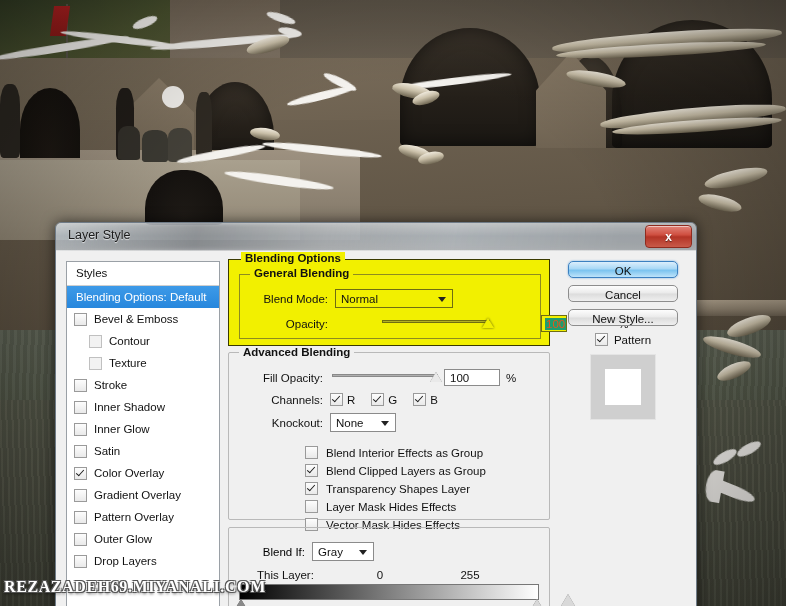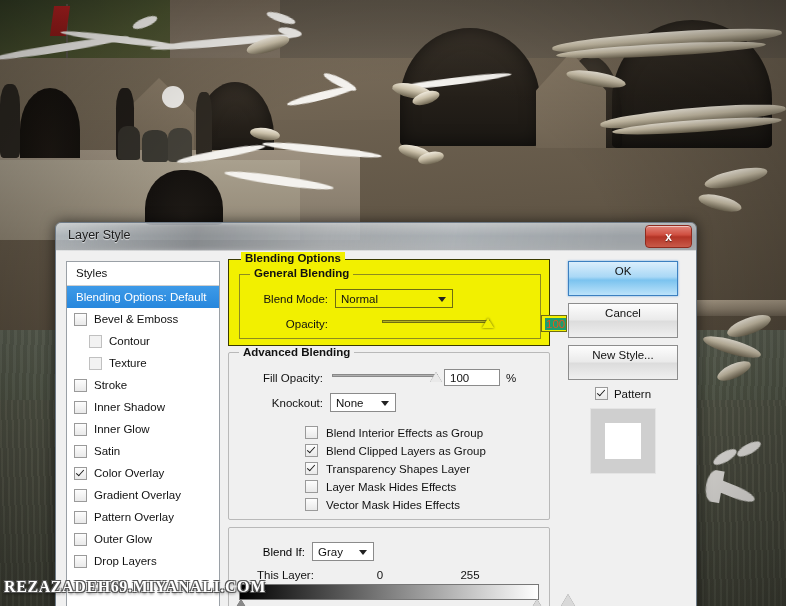--- a/index.html
+++ b/index.html
@@ -365,24 +365,24 @@
     cursor: pointer;
   }
   .handle.dark { border-bottom-color:#8a8a8a; }
   .handle.left { left: -4px; }
   .handle.right { right: -4px; }
 
   
   #right { position: absolute; left: 512px; top: 10px; width: 110px; }
   .btn {
     display: block;
-    width: 100%; height: 35px;
+    width: 100%; height: 17px;
     font-size: 11.5px; color: #111;
     border: 1px solid #8d8d8d;
-    border-radius: 0;
+    border-radius: 5px;
     background: linear-gradient(180deg,#fdfdfd 0%, #eaeaea 48%, #dcdcdc 52%, #efefef 100%);
     margin-bottom: 7px;
     cursor: pointer;
     text-align:center; line-height: 19px;
     box-sizing: border-box;
   }
   .btn.primary {
     border-color: #3c80c0;
     background: linear-gradient(180deg,#dbeefc 0%, #a9d8f6 45%, #7bc3ef 55%, #bde3fa 100%);
     box-shadow: 0 0 2px rgba(70,150,220,.8);
@@ -593,20 +593,35 @@
           <div class="slider" style="width:106px;flex:0 0 auto">
             <div class="track"></div>
             <div class="thumb"></div>
           </div>
           <div class="numfield" style="width:56px">
             <span>100</span>
           </div>
           <span class="pct">%</span>
         </div>
 
+        <div class="row">
+          <span class="lbl" style="width:84px">Channels:</span>
+          <span class="chk-inline">
+            <span class="cbx checked"></span>
+            <span>R</span>
+          </span>
+          <span class="chk-inline">
+            <span class="cbx checked"></span>
+            <span>G</span>
+          </span>
+          <span class="chk-inline">
+            <span class="cbx checked"></span>
+            <span>B</span>
+          </span>
+        </div>
 
         <div class="row">
           <span class="lbl" style="width:84px">Knockout:</span>
           <div class="select" style="width:66px">
             <span>None</span>
             <span class="caret"></span>
           </div>
         </div>
 
         <div id="adv-list">

